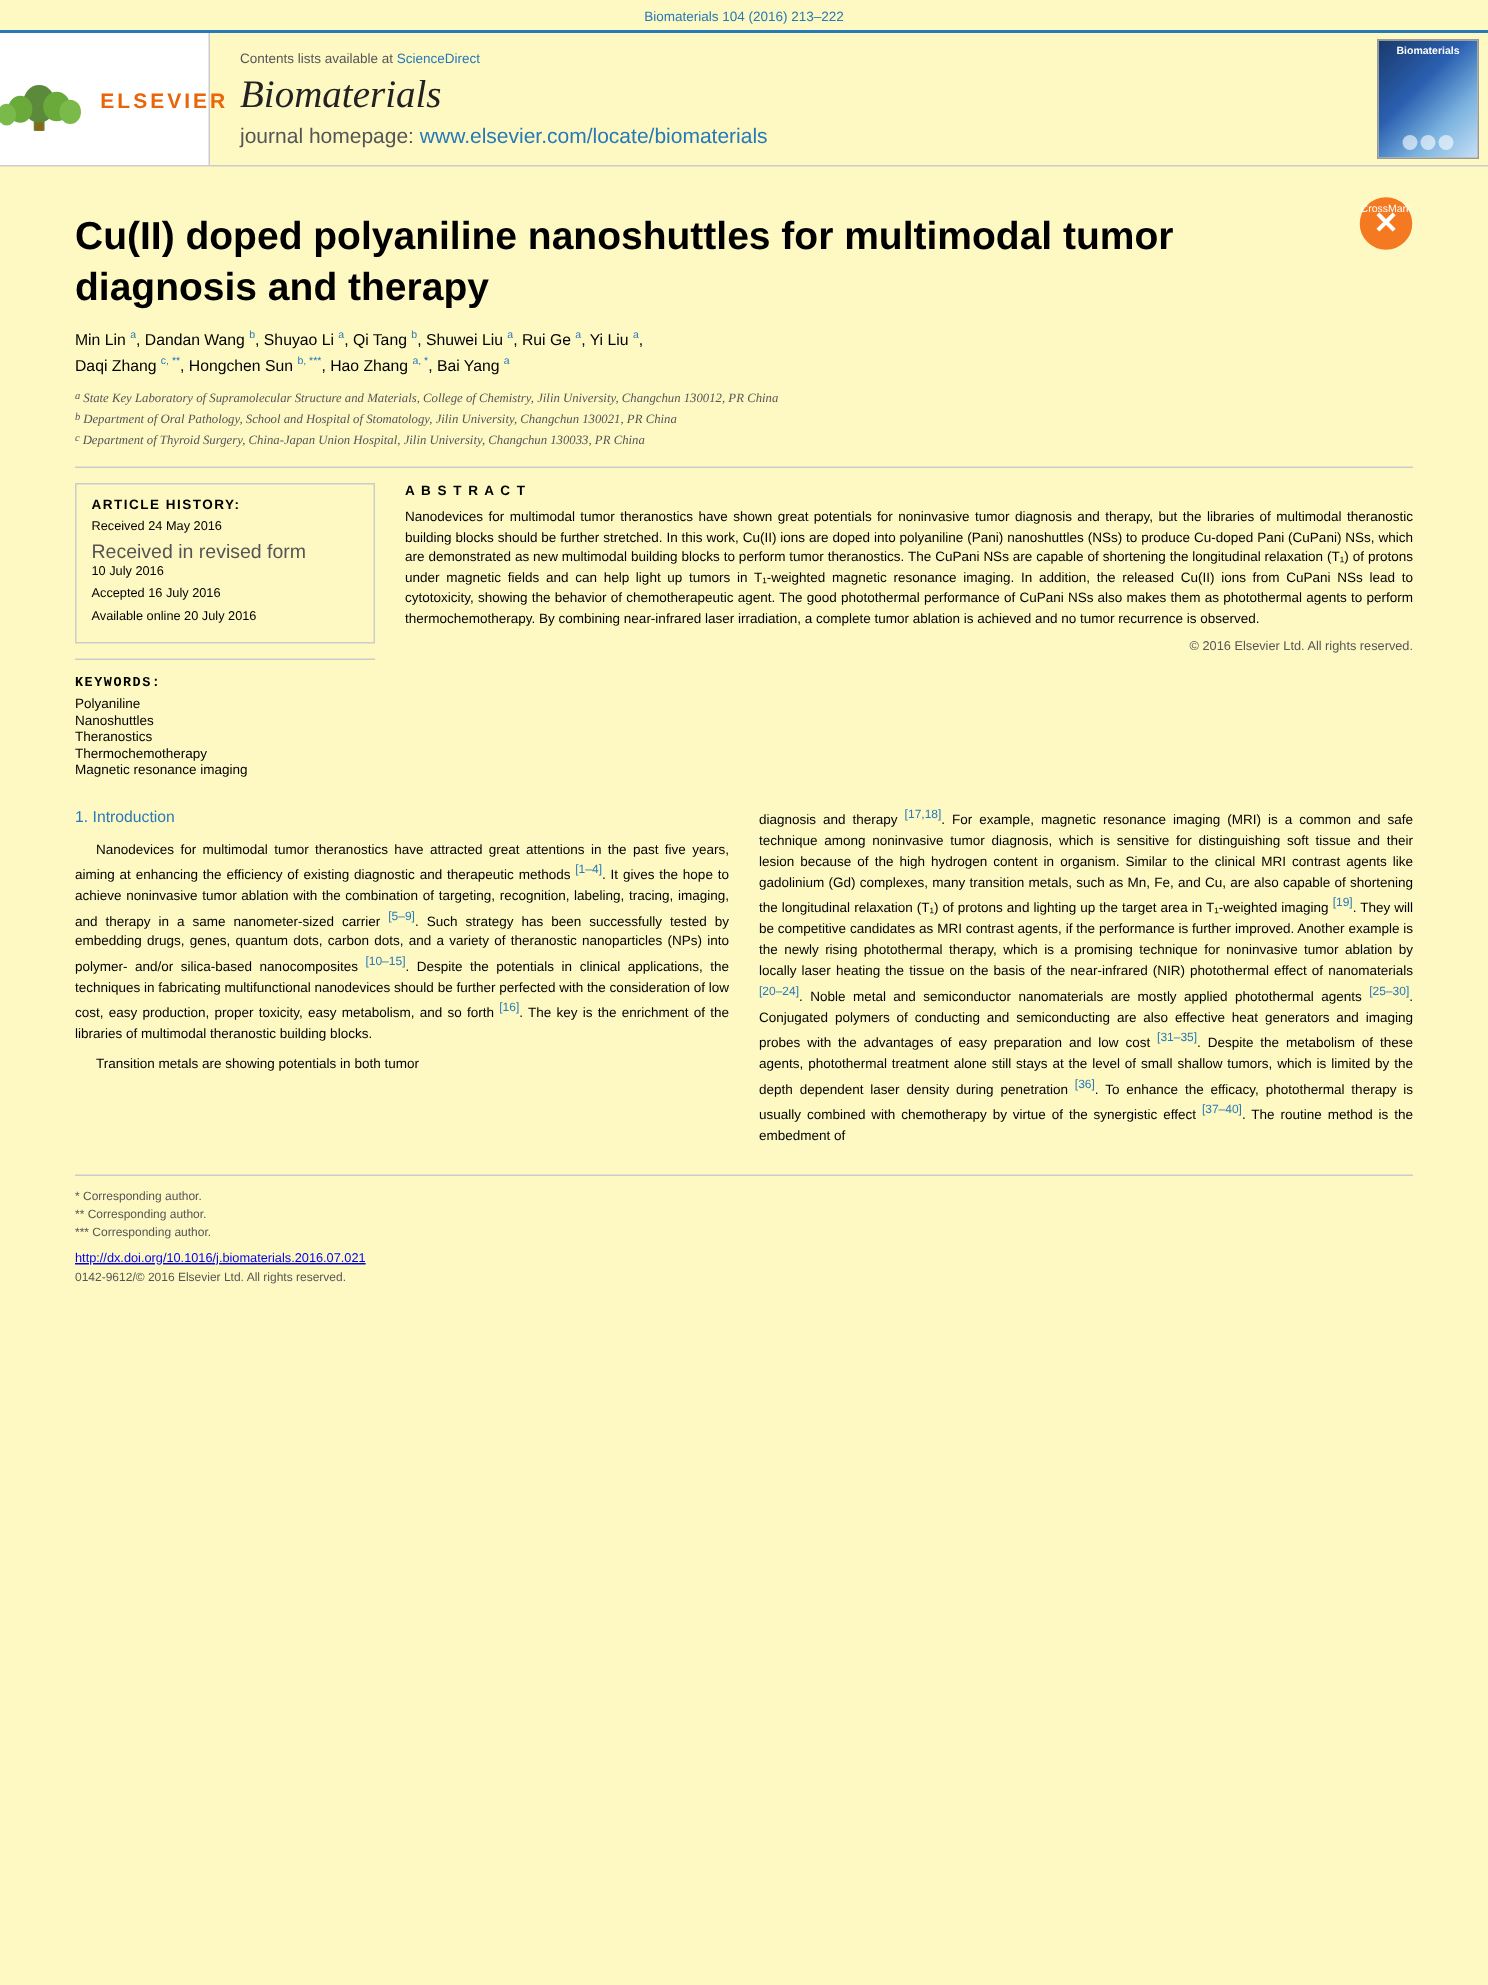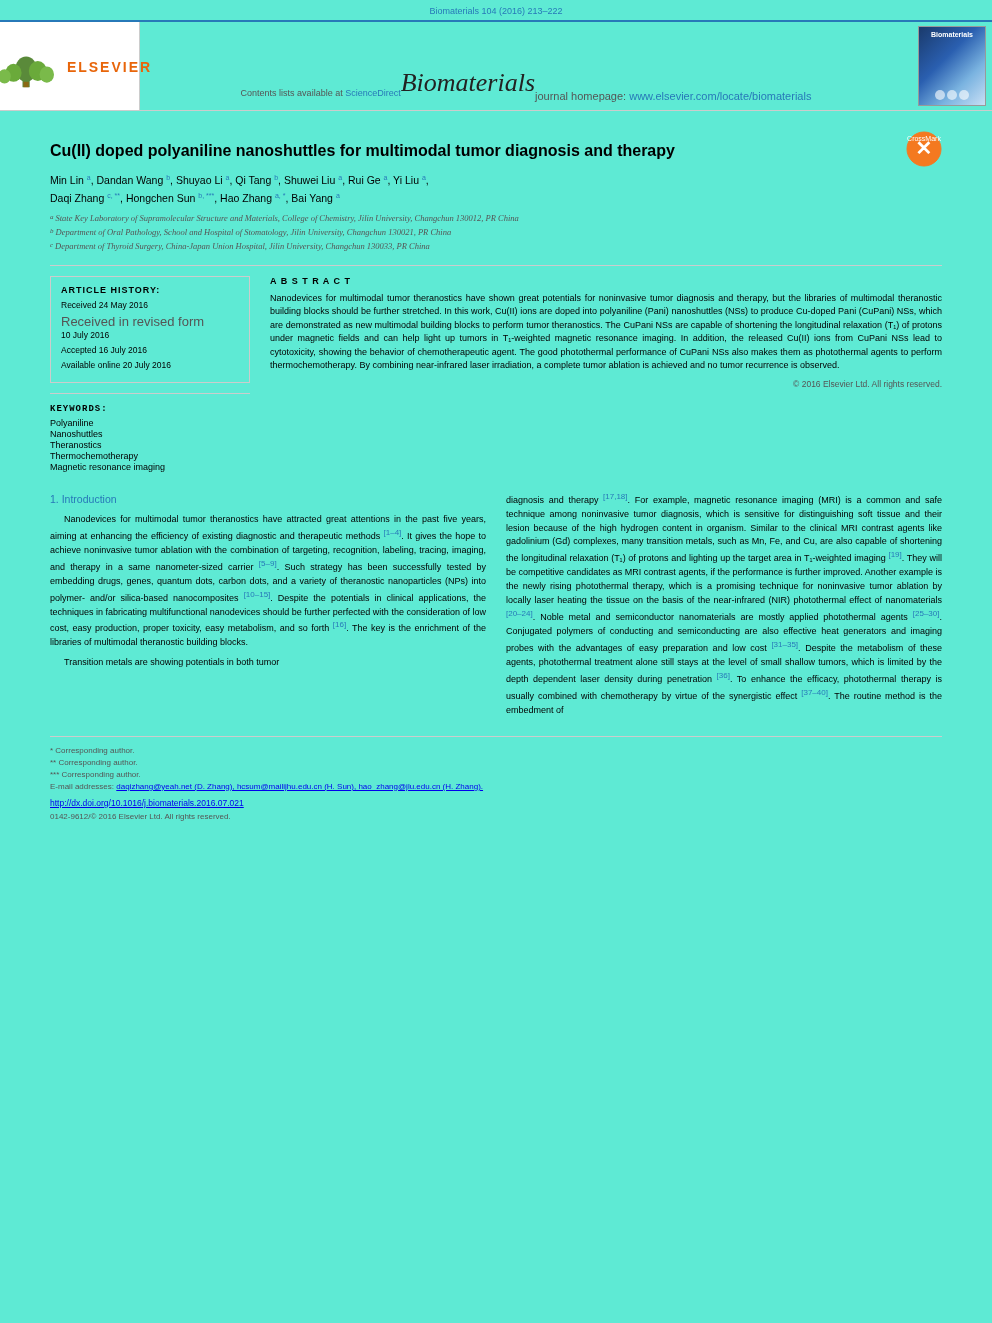--- a/index.html
+++ b/index.html
@@ -7,21 +7,21 @@
       font-family: "Times New Roman", Times, serif;
       background: #fff;
       color: #000;
       width: 992px;
       min-height: 1323px;
       font-size: 10px;
     }
     .page {
       width: 992px;
       min-height: 1323px;
-      background: #5eead4;
+      background: #fef9c3;
       padding: 0;
     }
     
     .top-ref {
       text-align: center;
       font-size: 9px;
       color: #2779b8;
       padding: 6px 0 4px 0;
       font-family: Arial, sans-serif;
     }
@@ -55,22 +55,22 @@
       font-size: 14px;
       font-weight: bold;
       color: #e8650a;
       font-family: Arial, sans-serif;
       letter-spacing: 2px;
       margin-top: 2px;
     }
     .header-center {
       flex: 1;
       display: flex;
-      flex-direction: row;
-      align-items: flex-end;
+      flex-direction: column;
+      align-items: flex-start;
       justify-content: center;
       padding: 8px 20px;
     }
     .contents-line {
       font-size: 9px;
       color: #555;
       font-family: Arial, sans-serif;
       margin-bottom: 4px;
     }
     .contents-line a {
@@ -78,21 +78,21 @@
       text-decoration: none;
     }
     .journal-title {
       font-size: 26px;
       font-family: "Times New Roman", serif;
       color: #222;
       font-style: italic;
       margin-bottom: 4px;
     }
     .homepage-line {
-      font-size: 11px;
+      font-size: 14px;
       color: #555;
       font-family: Arial, sans-serif;
     }
     .homepage-line a {
       color: #2779b8;
       text-decoration: none;
     }
     .header-right {
       width: 80px;
       display: flex;
@@ -133,21 +133,21 @@
       background: rgba(255,255,255,0.6);
     }
 
     
     .main-content {
       padding: 16px 50px 16px 50px;
     }
 
     
     .article-title {
-      font-size: 16px;
+      font-size: 26px;
       font-weight: bold;
       font-family: Arial, sans-serif;
       color: #000;
       line-height: 1.3;
       margin-top: 14px;
       margin-bottom: 10px;
     }
 
     
     .title-row {
@@ -497,23 +497,19 @@
             diagnosis and therapy <a href="#" class="cite">[17,18]</a>. For example, magnetic resonance imaging (MRI) is a common and safe technique among noninvasive tumor diagnosis, which is sensitive for distinguishing soft tissue and their lesion because of the high hydrogen content in organism. Similar to the clinical MRI contrast agents like gadolinium (Gd) complexes, many transition metals, such as Mn, Fe, and Cu, are also capable of shortening the longitudinal relaxation (T₁) of protons and lighting up the target area in T₁-weighted imaging <a href="#" class="cite">[19]</a>. They will be competitive candidates as MRI contrast agents, if the performance is further improved. Another example is the newly rising photothermal therapy, which is a promising technique for noninvasive tumor ablation by locally laser heating the tissue on the basis of the near-infrared (NIR) photothermal effect of nanomaterials <a href="#" class="cite">[20–24]</a>. Noble metal and semiconductor nanomaterials are mostly applied photothermal agents <a href="#" class="cite">[25–30]</a>. Conjugated polymers of conducting and semiconducting are also effective heat generators and imaging probes with the advantages of easy preparation and low cost <a href="#" class="cite">[31–35]</a>. Despite the metabolism of these agents, photothermal treatment alone still stays at the level of small shallow tumors, which is limited by the depth dependent laser density during penetration <a href="#" class="cite">[36]</a>. To enhance the efficacy, photothermal therapy is usually combined with chemotherapy by virtue of the synergistic effect <a href="#" class="cite">[37–40]</a>. The routine method is the embedment of
           </p>
         </div>
       </div>
     </div>
 
     <div class="footer-notes">
       <div><span>* Corresponding author.</span></div>
       <div><span>** Corresponding author.</span></div>
       <div><span>*** Corresponding author.</span></div>
-      <div>
-        <span>E-mail addresses:</span>
-        <a href="#">daqizhang@yeah.net (D. Zhang), hcsum@mailijhu.edu.cn (H. Sun), hao_zhang@jlu.edu.cn (H. Zhang).</a>
-      </div>
       <div class="footer-doi">
         <a href="#">http://dx.doi.org/10.1016/j.biomaterials.2016.07.021</a>
       </div>
       <div class="footer-issn">0142-9612/© 2016 Elsevier Ltd. All rights reserved.</div>
     </div>
   </div>
 </div>
 
 </body></html>

